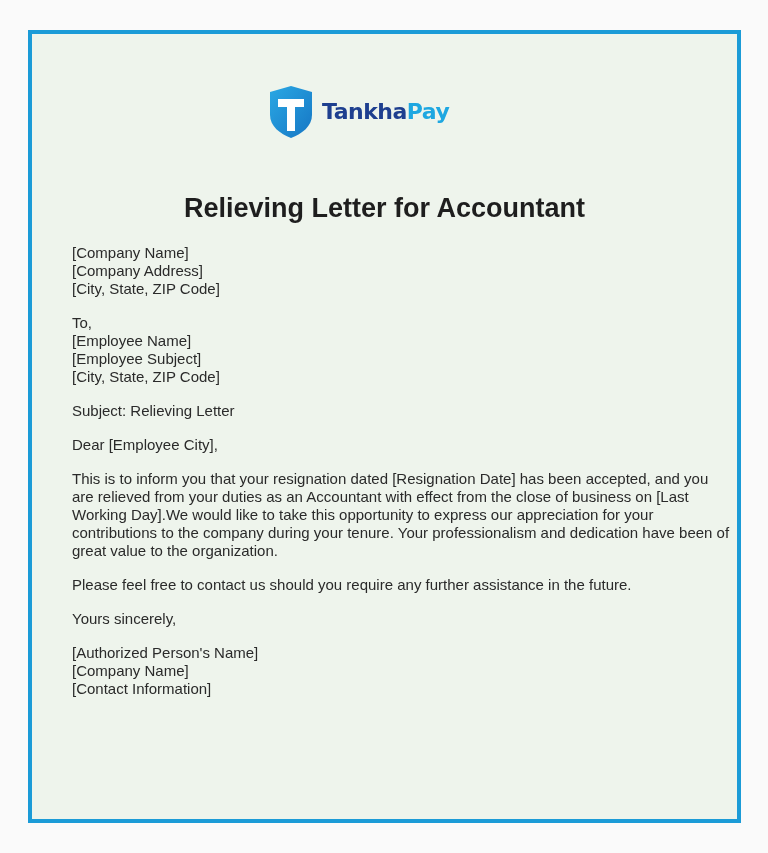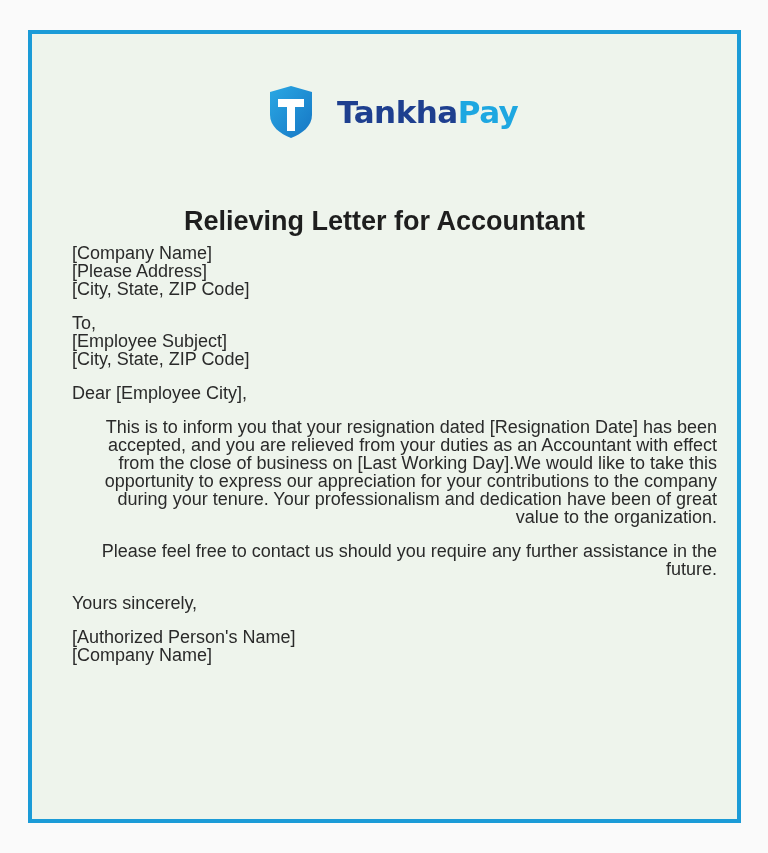--- a/index.html
+++ b/index.html
@@ -22,54 +22,54 @@
   .logo {
     position: absolute;
     left: 236px;
     top: 50px;
     height: 56px;
     display: flex;
     align-items: center;
   }
   .logo svg { display: block; }
   .logo-text {
-    margin-left: 23px;
+    margin-left: 8px;
     font-family: "DejaVu Sans", sans-serif;
     font-weight: bold;
-    font-size: 31px;
+    font-size: 22px;
     letter-spacing: -0.5px;
     line-height: 1;
   }
   .logo-text .tankha { color: #1e3f8f; }
   .logo-text .pay { color: #1ea7e1; }
   .title {
     position: absolute;
     left: 0;
     right: 0;
     top: 156px;
     text-align: center;
     font-family: "Liberation Sans", sans-serif;
     font-weight: bold;
     font-size: 27px;
     color: #1e1e1e;
-    margin: 16px;
+    margin: 3px;
   }
   .body {
     position: absolute;
     left: 40px;
     top: 210px;
     width: 660px;
     font-family: "Liberation Sans", sans-serif;
-    font-size: 18px;
+    font-size: 15px;
     line-height: 18px;
     color: #2a2a2a;
   }
   .block { margin: 0 0 16px 0; }
   .block .line { display: block; white-space: nowrap; }
-  .para { margin: 0 15px 16px 0; text-align: right; }
+  .para { margin: 0 0 16px 0; }
 </style>
 </head>
 <body>
 
 <div class="frame">
 
   <div class="logo">
     <svg width="46" height="54" viewBox="0 0 46 54">
       <defs>
         <linearGradient id="shg" x1="0" y1="0" x2="1" y2="1">
@@ -84,42 +84,47 @@
       <span class="tankha">Tankha</span><span class="pay">Pay</span>
     </div>
   </div>
 
   <h1 class="title">Relieving Letter for Accountant</h1>
 
   <div class="body">
 
     <div class="block">
       <span class="line">[Company Name]</span>
-      <span class="line">[Please Address]</span>
+      <span class="line">[Company Address]</span>
       <span class="line">[City, State, ZIP Code]</span>
     </div>
 
 
     <div class="block">
       <span class="line">To,</span>
+      <span class="line">[Employee Name]</span>
       <span class="line">[Employee Subject]</span>
       <span class="line">[City, State, ZIP Code]</span>
     </div>
 
+    <div class="block">
+      <span class="line">Subject: Relieving Letter</span>
+    </div>
 
     <div class="block">
       <span class="line">Dear [Employee City],</span>
     </div>
 
     <p class="para">This is to inform you that your resignation dated [Resignation Date] has been accepted, and you are relieved from your duties as an Accountant with effect from the close of business on [Last Working Day].We would like to take this opportunity to express our appreciation for your contributions to the company during your tenure. Your professionalism and dedication have been of great value to the organization.</p>
     <p class="para">Please feel free to contact us should you require any further assistance in the future.</p>
 
     <div class="block">
       <span class="line">Yours sincerely,</span>
     </div>
 
     <div class="block">
       <span class="line">[Authorized Person's Name]</span>
       <span class="line">[Company Name]</span>
+      <span class="line">[Contact Information]</span>
     </div>
 
   </div>
 </div>
 
 </body></html>

